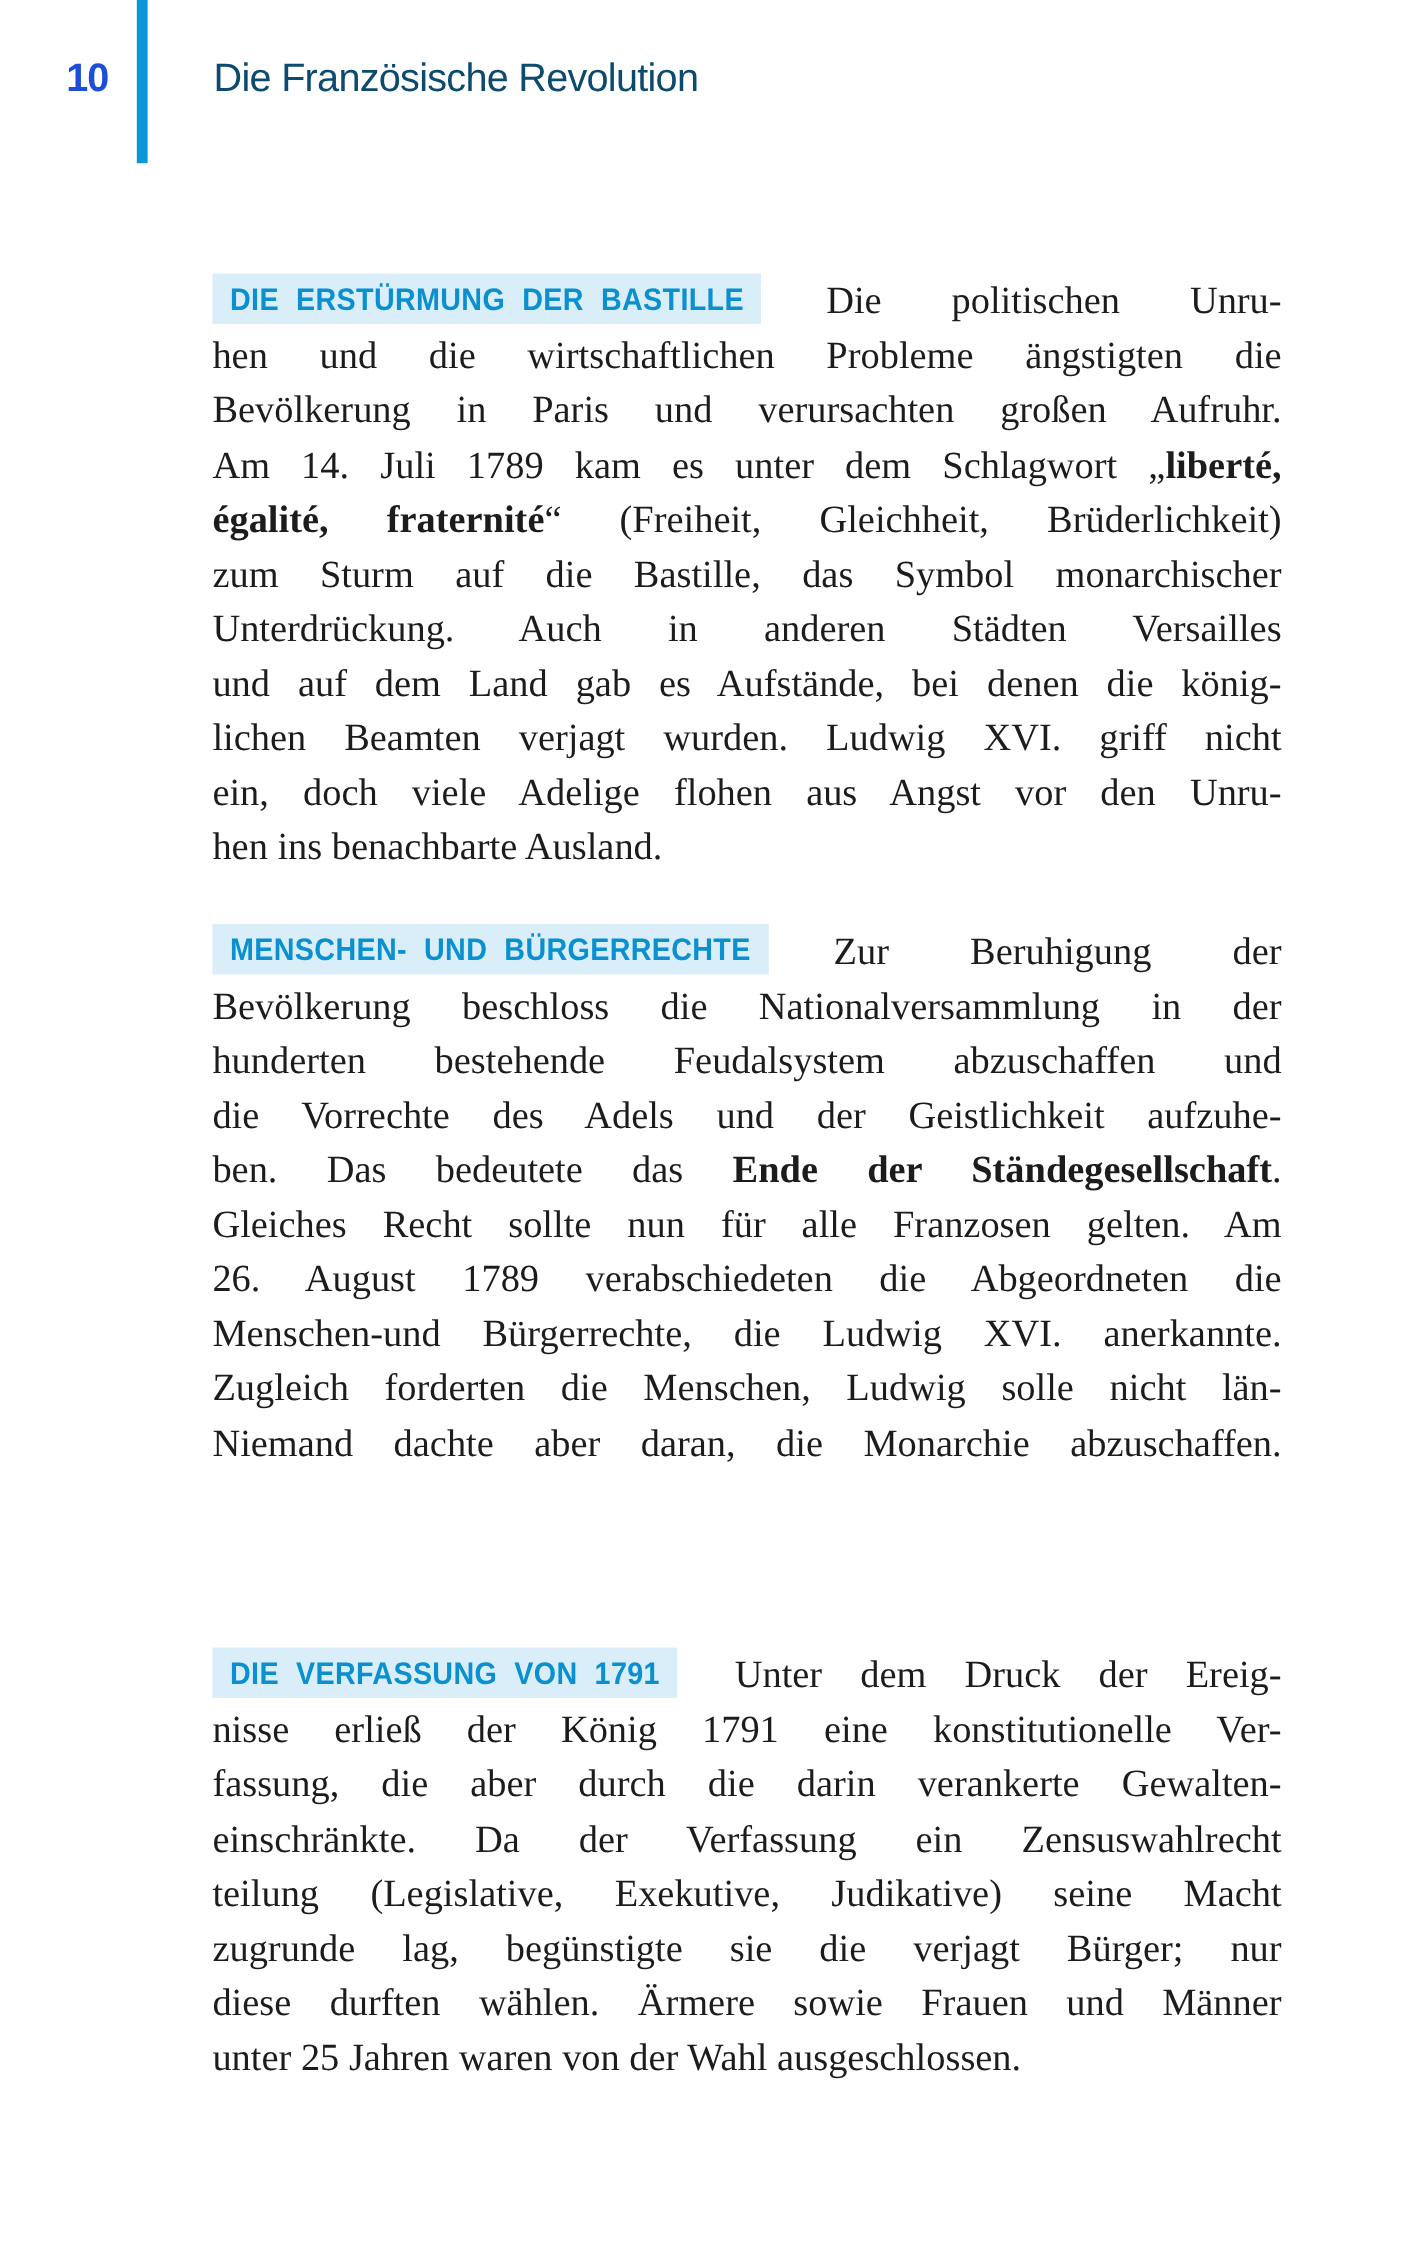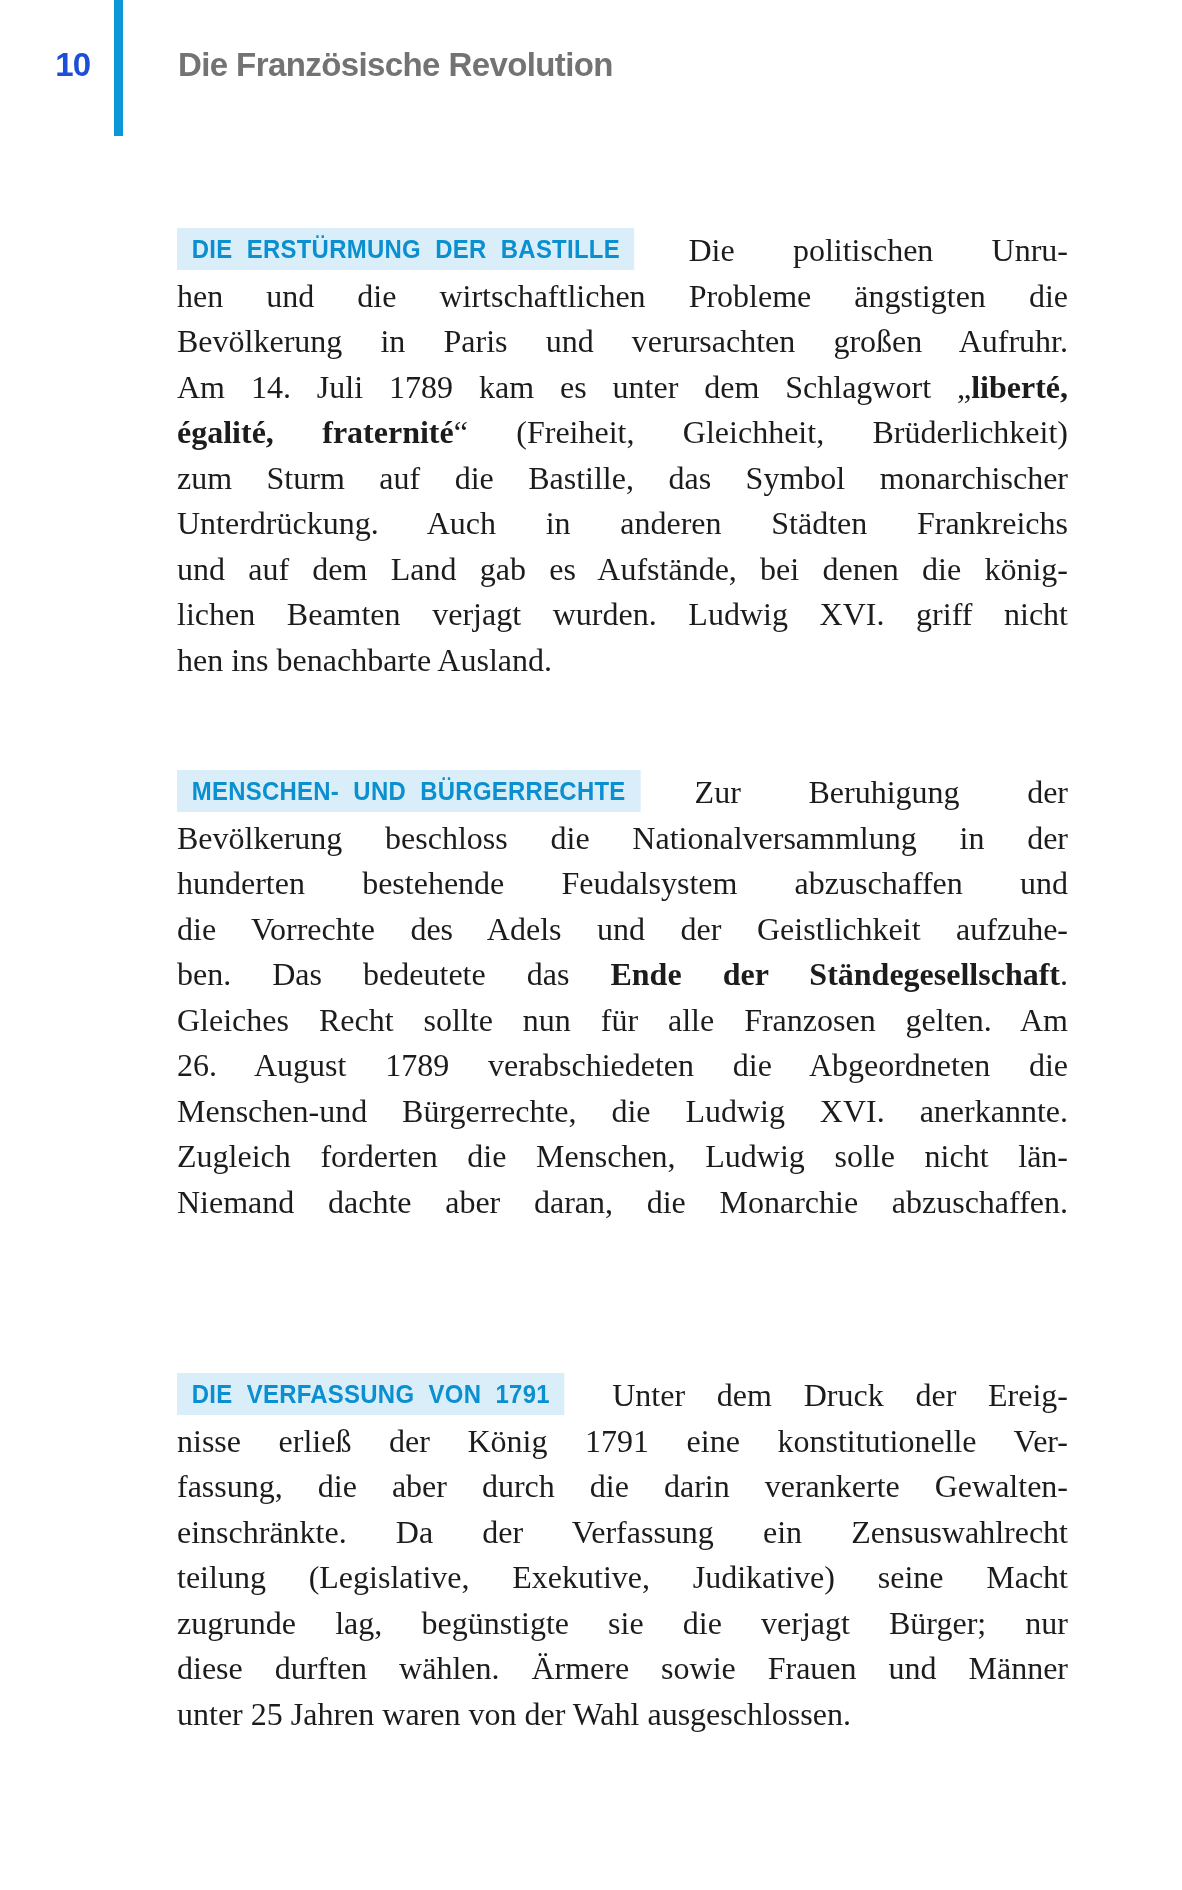--- a/index.html
+++ b/index.html
@@ -9,21 +9,21 @@
     font-family: "Liberation Sans", "DejaVu Sans", sans-serif;
     font-weight: bold; font-size: 33px; color: #1d4ed8; letter-spacing: -1px;
   }
   .header-bar {
     position: absolute; left: 114px; top: 0; width: 9px; height: 136px;
     background: #0b96d8;
   }
   .chapter-title {
     position: absolute; left: 178px; top: 46px;
     font-family: "Liberation Sans", "DejaVu Sans", sans-serif;
-    font-weight: bold; font-size: 33px; color: #737373;
+    font-weight: normal; font-size: 33px; color: #0c4a6e;
     letter-spacing: -0.6px; white-space: nowrap;
   }
   .body-col {
     position: absolute; left: 177px; width: 891px;
     font-family: "Liberation Serif", "DejaVu Serif", serif;
     font-size: 32px; line-height: 45.5px; color: #1c1c1c;
     text-align: justify; hyphens: manual;
   }
   .sec1 { top: 228px; }
   .sec2 { top: 750px; margin-top: 20px; }
@@ -46,23 +46,24 @@
 <div class="header-bar"></div>
 <div class="chapter-title">Die Französische Revolution</div>
 
 <div class="body-col sec1">
   <span class="line"><span class="tag">DIE ERSTÜRMUNG DER BASTILLE</span><span>Die politischen Unru-</span></span>
   <span class="line">hen und die wirtschaftlichen Probleme ängstigten die</span>
   <span class="line">Bevölkerung in Paris und verursachten großen Aufruhr.</span>
   <span class="line"><span>Am 14. Juli 1789 kam es unter dem Schlagwort „</span><b>liberté,</b></span>
   <span class="line"><b>égalité, fraternité</b><span>“ (Freiheit, Gleichheit, Brüderlichkeit)</span></span>
   <span class="line">zum Sturm auf die Bastille, das Symbol monarchischer</span>
-  <span class="line">Unterdrückung. Auch in anderen Städten Frankreichs</span>
+  <span class="line">Unterdrückung. Auch in anderen Städten Versailles</span>
   <span class="line">und auf dem Land gab es Aufstände, bei denen die könig-</span>
   <span class="line">lichen Beamten verjagt wurden. Ludwig XVI. griff nicht</span>
+  <span class="line">ein, doch viele Adelige flohen aus Angst vor den Unru-</span>
   <span class="line last">hen ins benachbarte Ausland.</span>
 </div>
 
 <div class="body-col sec2">
   <span class="line"><span class="tag">MENSCHEN- UND BÜRGERRECHTE</span><span>Zur Beruhigung der</span></span>
   <span class="line">Bevölkerung beschloss die Nationalversammlung in der</span>
   <span class="line">hunderten bestehende Feudalsystem abzuschaffen und</span>
   <span class="line">die Vorrechte des Adels und der Geistlichkeit aufzuhe-</span>
   <span class="line"><span>ben. Das bedeutete das </span><b>Ende der Ständegesellschaft</b><span>.</span></span>
   <span class="line">Gleiches Recht sollte nun für alle Franzosen gelten. Am</span>

